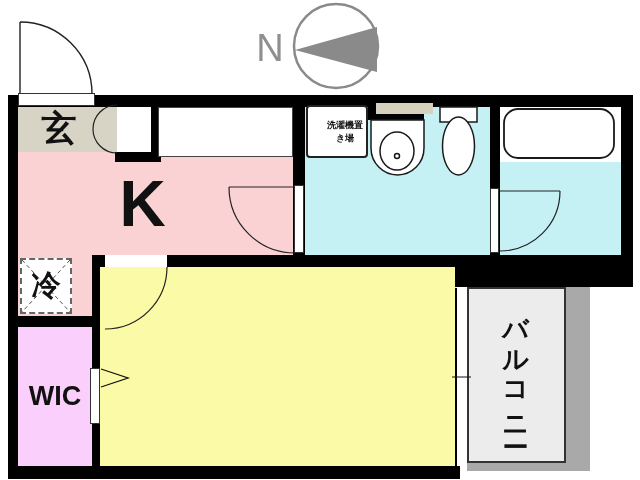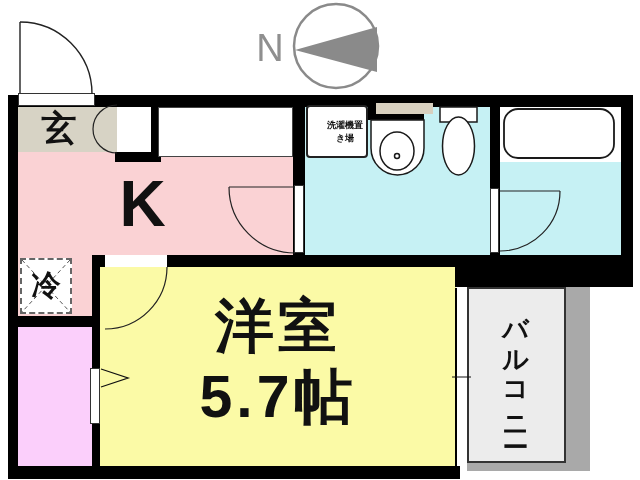--- a/index.html
+++ b/index.html
@@ -153,19 +153,16 @@
   </svg>
 
   <div class="abs counter"></div>
   <div class="abs washerbox">
     <span>洗濯機置き場</span>
   </div>
 
   <div class="label lbl-north">N</div>
   <div class="label lbl-genkan">玄</div>
   <div class="label lbl-k">K</div>
-  <div class="label lbl-western">
-    <span>洋室</span>
-    <span>5.7帖</span>
-  </div>
   <div class="label lbl-rei">冷</div>
+  <div class="label lbl-wic">WIC</div>
 
 </div>
 
 </body></html>

